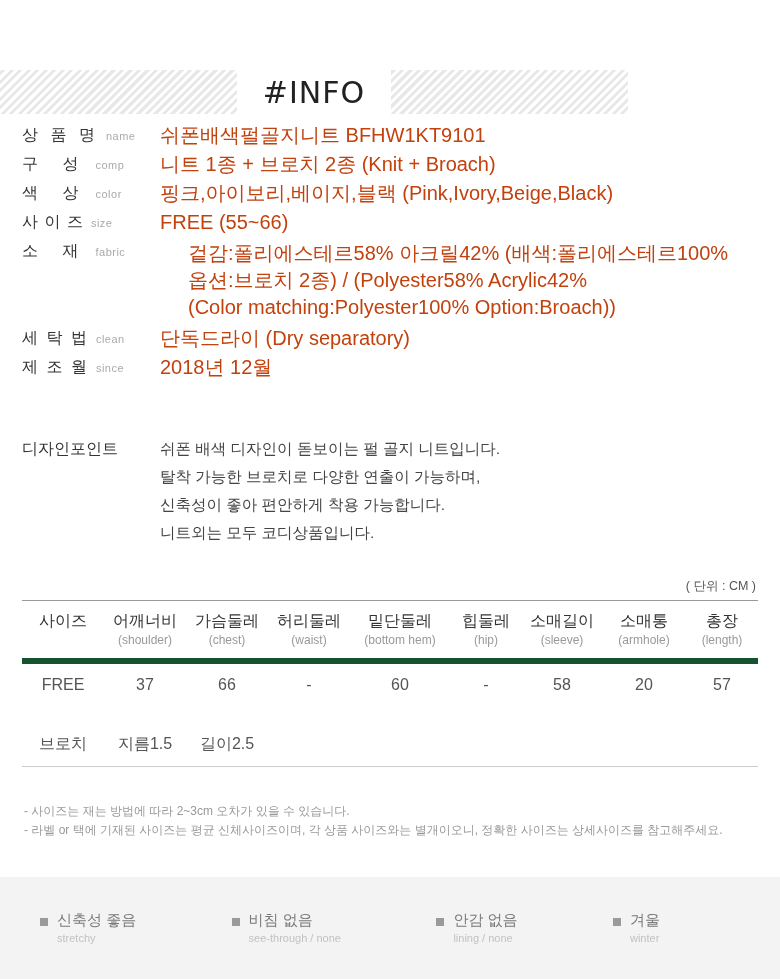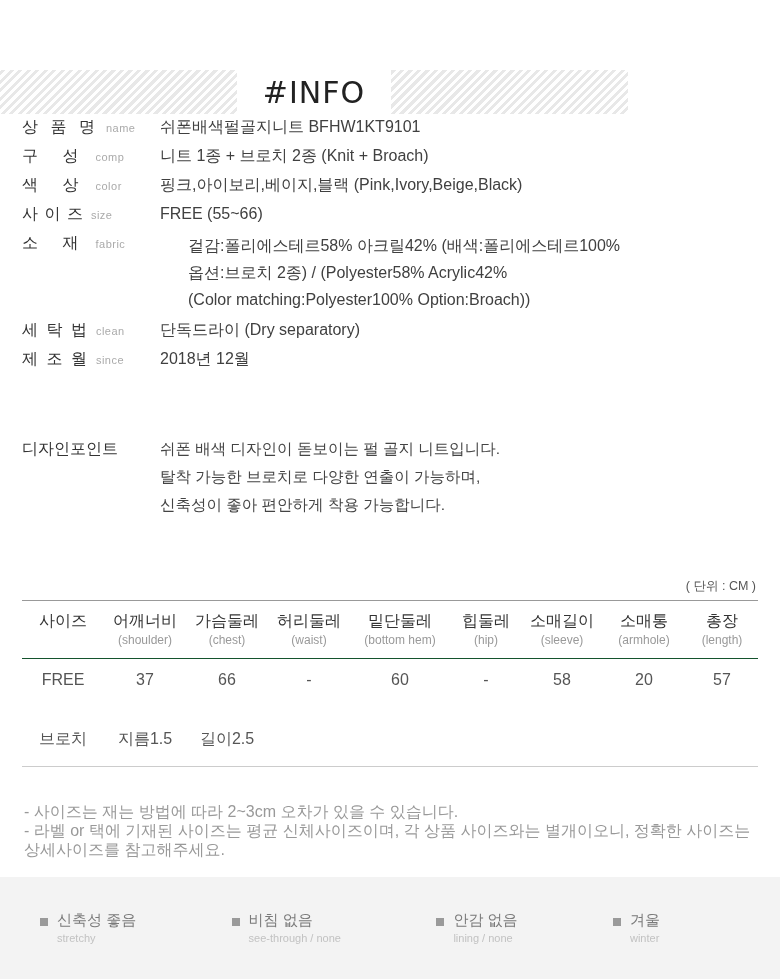--- a/index.html
+++ b/index.html
@@ -30,34 +30,34 @@
   }
   .header-title {
     font-size: 30px;
     letter-spacing: 1px;
     color: #222;
     font-weight: normal;
     font-family: "DejaVu Sans", sans-serif;
   }
 
   
-  .info-block { position: absolute; top: 116px; left: 22px; width: 740px; }
+  .info-block { position: absolute; top: 124px; left: 22px; width: 740px; }
   .info-row { display: flex; align-items: flex-start; margin-bottom: 6px; }
   .info-label {
     width: 138px; flex: 0 0 138px;
     font-size: 16px; color: #333; line-height: 22px;
     white-space: nowrap;
   }
   .lab-ko { letter-spacing: 0px; }
   .lab-en {
     font-size: 11px; color: #aaaaaa; margin-left: 7px;
     letter-spacing: 0.5px;
   }
   .info-value {
-    font-size: 16px; color: #404040; line-height: 22px;
+    font-size: 20px; color: #c2410c; line-height: 22px;
   }
   .r-name .lab-ko { letter-spacing: 4px; }
   .r-comp .lab-ko { letter-spacing: 10px; }
   .r-color .lab-ko { letter-spacing: 10px; }
   .r-size .lab-ko { letter-spacing: 1px; }
   .r-fabric .lab-ko { letter-spacing: 10px; }
   .r-clean .lab-ko { letter-spacing: 2px; }
   .r-since .lab-ko { letter-spacing: 2px; }
 
   .fabric-lines { }
@@ -77,21 +77,21 @@
     position: absolute; top: 578px; right: 24px;
     font-size: 12.5px; color: #555;
   }
 
   
   .table-wrap { position: absolute; top: 600px; left: 22px; width: 736px; }
   table.size-table { width: 100%; border-collapse: collapse; }
   table.size-table thead th {
     font-weight: normal;
     border-top: 1px solid #999;
-    border-bottom: 1px solid #14532d;
+    border-bottom: 6px solid #14532d;
     padding: 9px 0 9px 0;
     text-align: center;
     vertical-align: top;
   }
   .th-ko { display: block; font-size: 16px; color: #333; line-height: 22px; }
   .th-en { display: block; font-size: 12px; color: #999; line-height: 17px; }
   table.size-table tbody td {
     text-align: center;
     font-size: 16px;
     color: #555;
@@ -100,21 +100,21 @@
   }
   table.size-table tbody tr:first-child td { padding-top: 12px; }
   .tbl-bottom-rule {
     position: absolute; top: 766px; left: 22px; width: 736px;
     border-top: 1px solid #cccccc;
   }
 
   
   .footnotes { position: absolute; top: 802px; left: 24px; width: 740px; }
   .footnotes div {
-    font-size: 16px; color: #999; line-height: 19px;
+    font-size: 12px; color: #999; line-height: 19px;
   }
 
   
   .feature-band {
     position: absolute; left: 0; top: 877px; width: 780px; height: 102px;
     background: #f3f3f3;
     display: flex; align-items: center; justify-content: flex-start;
   }
   .features { display: flex; width: 700px; justify-content: space-between; padding: 0 40px; }
   .feature { display: flex; align-items: flex-start; }
@@ -192,20 +192,21 @@
     </div>
 
   </div>
 
   <div class="design-block">
     <div class="design-label">디자인포인트</div>
     <div class="design-text">
       <div>쉬폰 배색 디자인이 돋보이는 펄 골지 니트입니다.</div>
       <div>탈착 가능한 브로치로 다양한 연출이 가능하며,</div>
       <div>신축성이 좋아 편안하게 착용 가능합니다.</div>
+      <div>니트외는 모두 코디상품입니다.</div>
     </div>
   </div>
 
   <div class="unit-note">( 단위 : CM )</div>
 
   <div class="table-wrap">
     <table class="size-table">
       <thead>
         <tr>
           <th style="width:82px">

